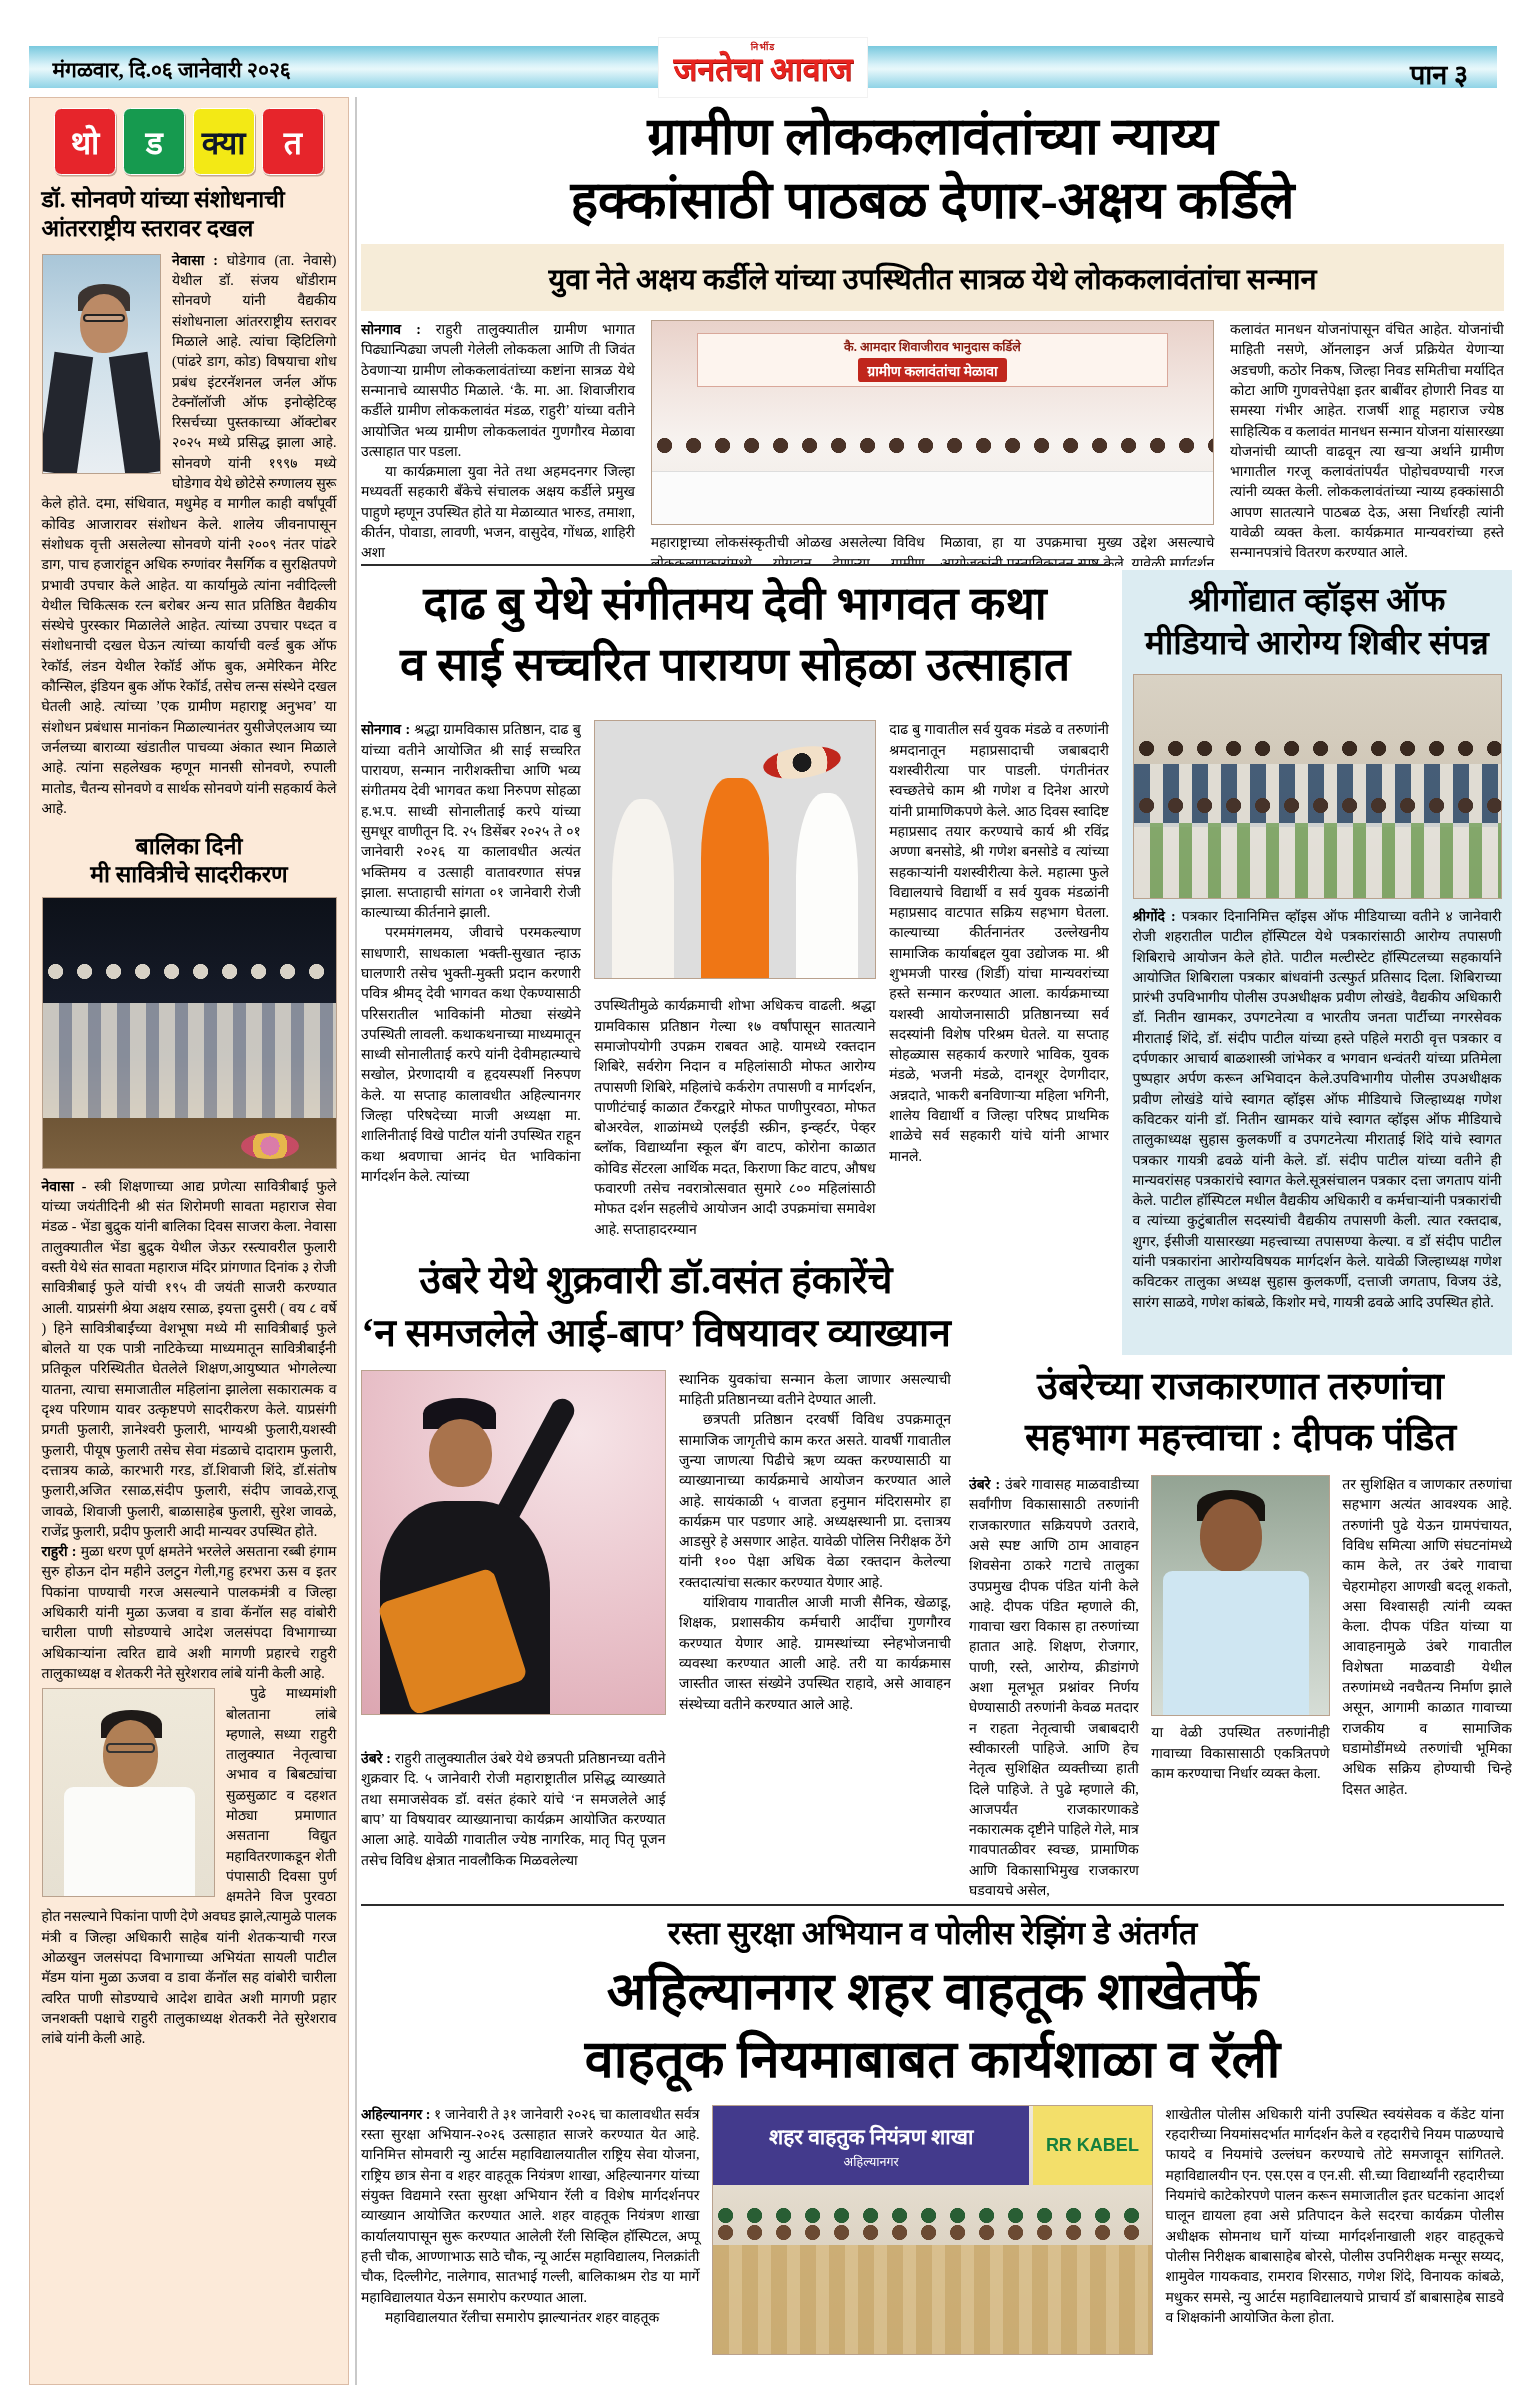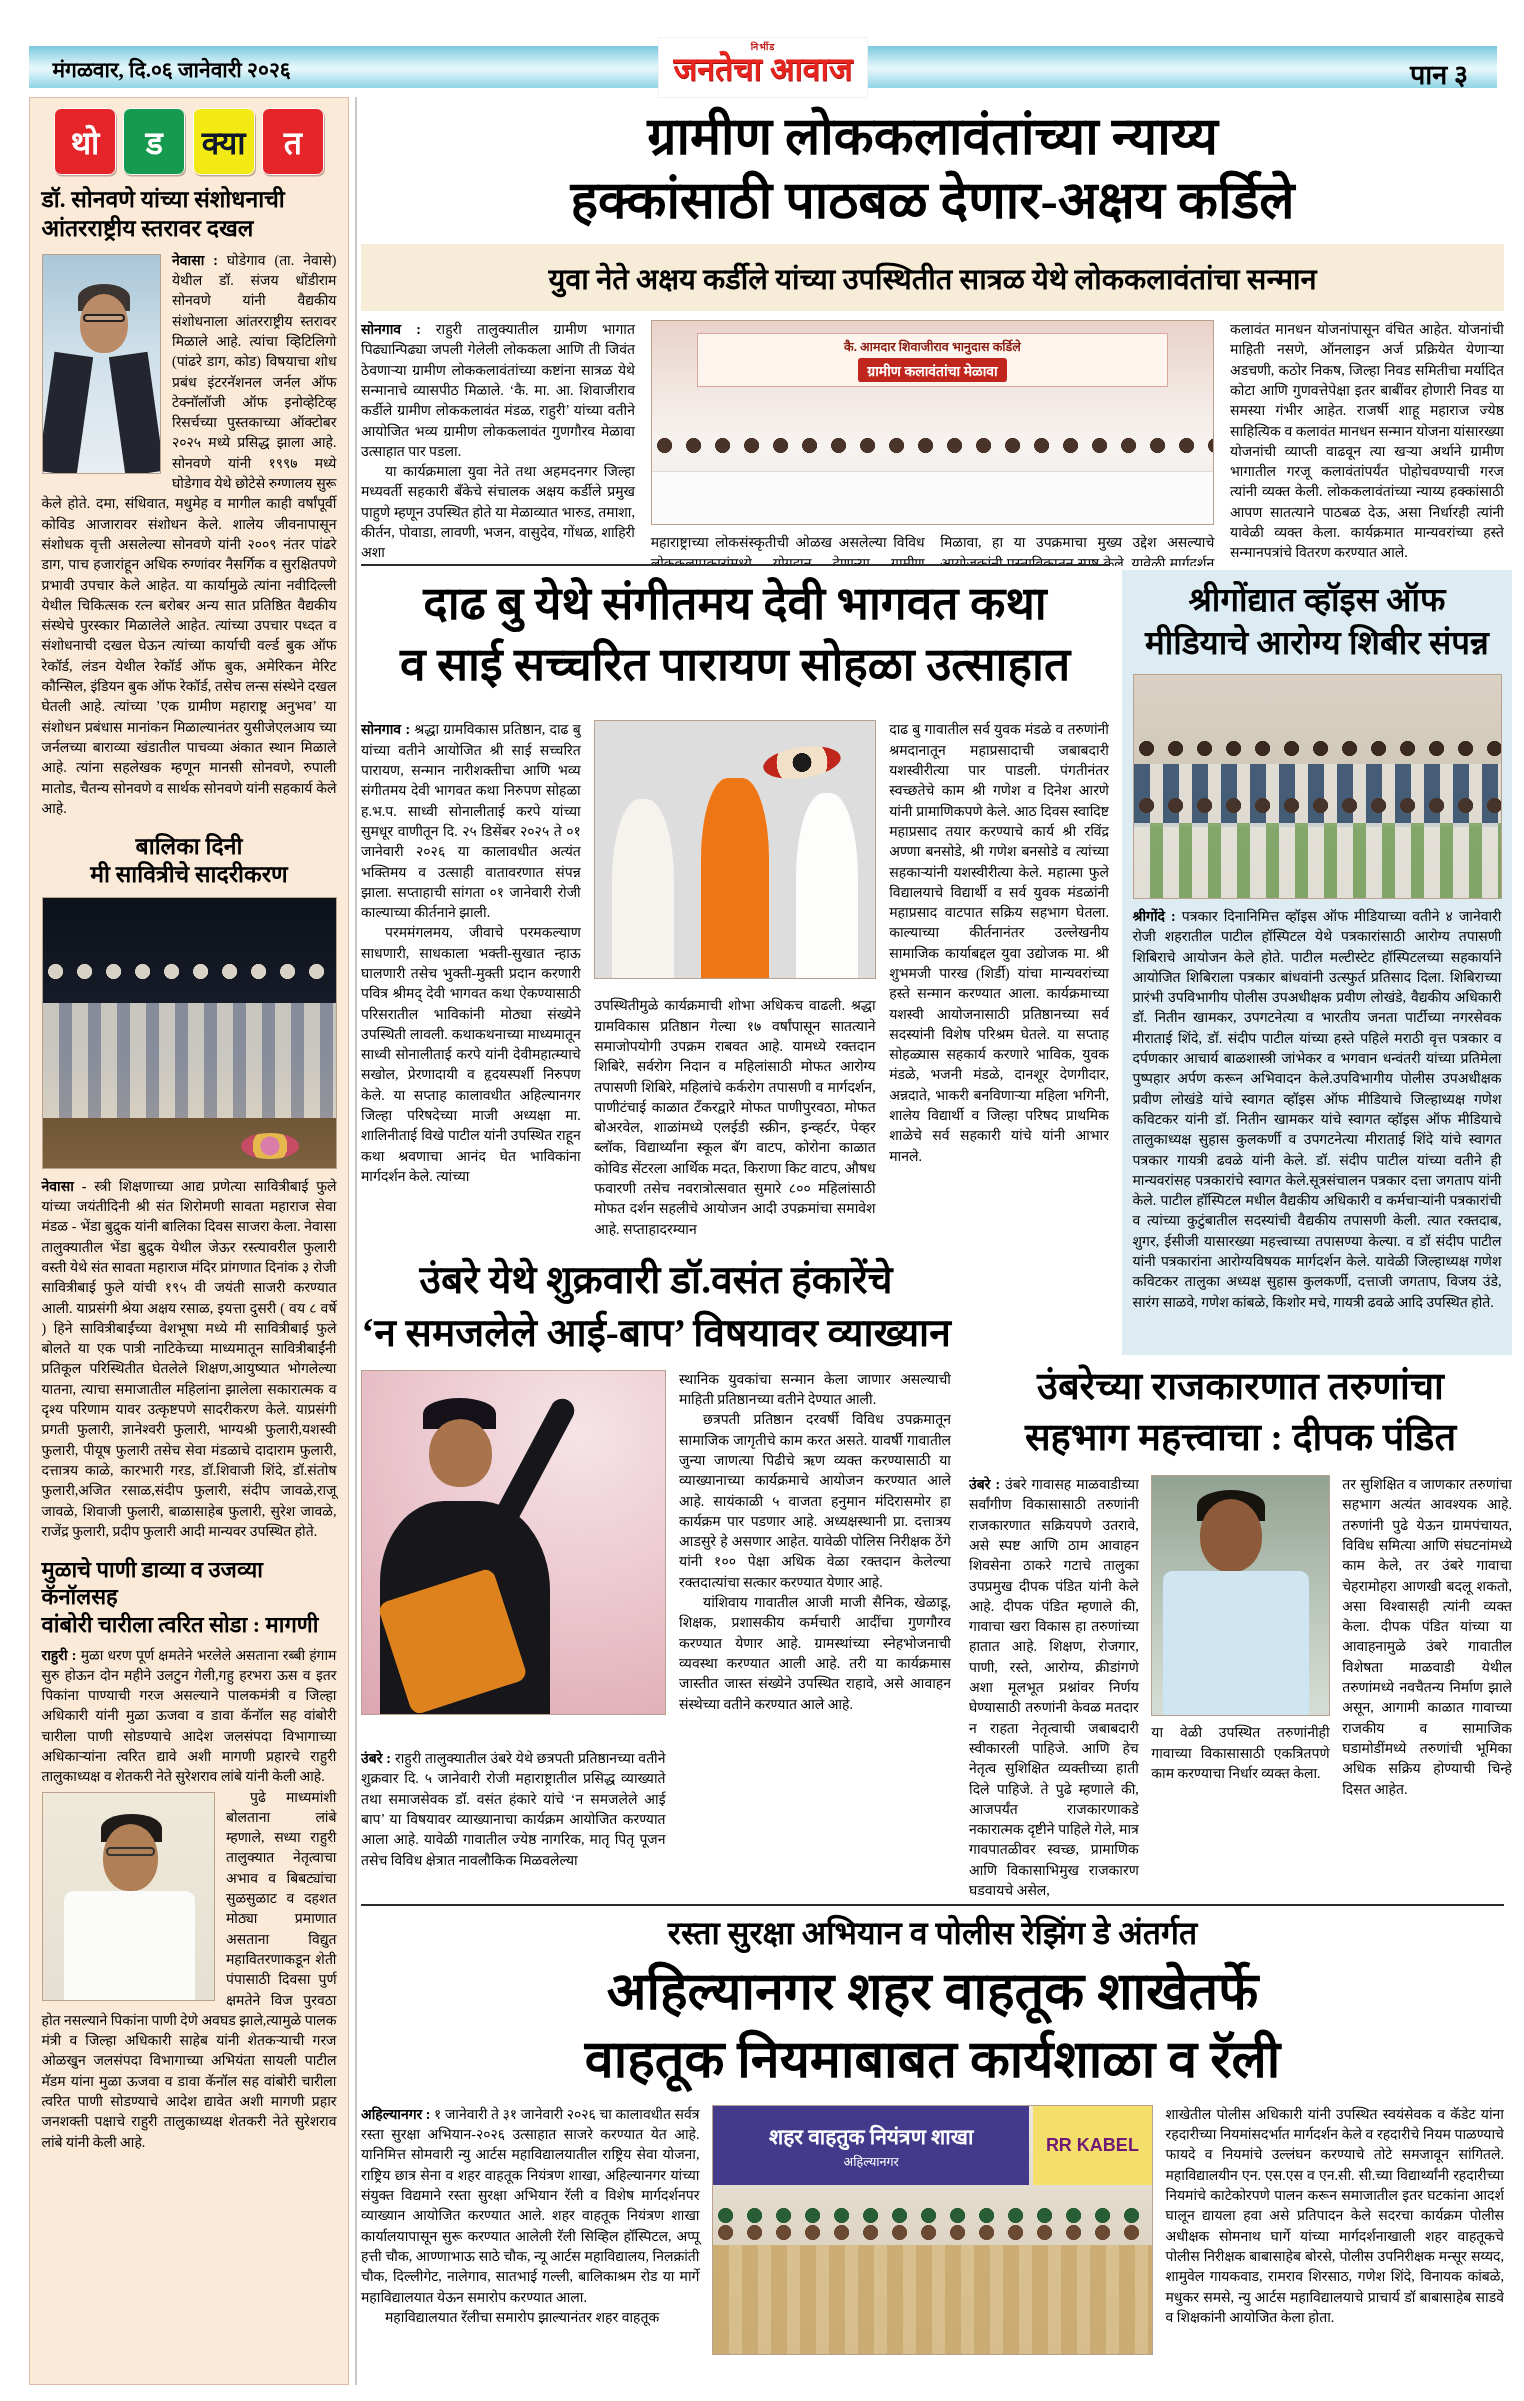--- a/index.html
+++ b/index.html
@@ -128,21 +128,21 @@
   
   .st-traffic{position:absolute;left:361px;top:1910px;width:1143px}
   .kicker{font-size:32px;font-weight:bold;text-align:center}
   .traffic-title{font-size:52px;line-height:1.3;margin-top:5.2px}
   .tb2{margin-top:11.5px;display:grid;grid-template-columns:1fr 1.3fr 1fr;column-gap:13px;height:262px;overflow:hidden}
   .photo-traffic{height:250px;background:linear-gradient(180deg,#efe9dd 0%,#e5ddcf 30%,#cfc4b2 100%)}
   .tr-sign{position:absolute;left:0;top:0;width:72%;height:32%;background:#433a8c;color:#fff;
            display:flex;flex-direction:column;align-items:center;justify-content:center}
   .tr-sign-main{font-size:21px;font-weight:bold}
   .tr-sign-sub{font-size:12.6px;margin-top:3.1px}
-  .tr-rr{position:absolute;right:0;top:0;width:27%;height:32%;background:#f3df6a;color:#701a75;
+  .tr-rr{position:absolute;right:0;top:0;width:27%;height:32%;background:#f3df6a;color:#15803d;
          display:flex;align-items:center;justify-content:center;font-size:18px;font-weight:bold;font-family:"Liberation Sans",sans-serif}
   .tr-caps{top:40%;height:37px;--hc:#295e34}
   .tr-heads{top:47%;height:37px;--hc:#6b4a33}
   .tr-bodies{top:56%;height:44%;--b1:#c9a767;--b2:#d8bc85}
 
   .divider-v{position:absolute;left:355px;top:97px;width:1.6px;height:2288px;background:#c9c9c9}
 </style>
 </head>
 <body>
 
@@ -198,24 +198,20 @@
         <div class="b-rangoli"></div>
       </div>
       <div class="bt">
         <b>नेवासा -</b>
         <span>स्त्री शिक्षणाच्या आद्य प्रणेत्या सावित्रीबाई फुले यांच्या जयंतीदिनी श्री संत शिरोमणी सावता महाराज सेवा मंडळ - भेंडा बुद्रुक यांनी बालिका दिवस साजरा केला. नेवासा तालुक्यातील भेंडा बुद्रुक येथील जेऊर रस्त्यावरील फुलारी वस्ती येथे संत सावता महाराज मंदिर प्रांगणात दिनांक ३ रोजी सावित्रीबाई फुले यांची १९५ वी जयंती साजरी करण्यात आली. याप्रसंगी श्रेया अक्षय रसाळ, इयत्ता दुसरी ( वय ८ वर्षे ) हिने सावित्रीबाईंच्या वेशभूषा मध्ये मी सावित्रीबाई फुले बोलते या एक पात्री नाटिकेच्या माध्यमातून सावित्रीबाईंनी प्रतिकूल परिस्थितीत घेतलेले शिक्षण,आयुष्यात भोगलेल्या यातना, त्याचा समाजातील महिलांना झालेला सकारात्मक व दृश्य परिणाम यावर उत्कृष्टपणे सादरीकरण केले.</span>
         <span>याप्रसंगी प्रगती फुलारी, ज्ञानेश्वरी फुलारी, भाग्यश्री फुलारी,यशस्वी फुलारी, पीयूष फुलारी तसेच सेवा मंडळाचे दादाराम फुलारी, दत्तात्रय काळे, कारभारी गरड, डॉ.शिवाजी शिंदे, डॉ.संतोष फुलारी,अजित रसाळ,संदीप फुलारी, संदीप जावळे,राजू जावळे, शिवाजी फुलारी, बाळासाहेब फुलारी, सुरेश जावळे, राजेंद्र फुलारी, प्रदीप फुलारी आदी मान्यवर उपस्थित होते.</span>
       </div>
     </div>
 
     <div>
-      <div class="side-h" style="margin-top:13.6px;font-size:22px">
-        <span>मुळाचे पाणी डाव्या व उजव्या कॅनॉलसह</span><br>
-        <span>वांबोरी चारीला त्वरित सोडा : मागणी</span>
-      </div>
       <div class="bt">
         <b>राहुरी :</b>
         <span>मुळा धरण पूर्ण क्षमतेने भरलेले असताना रब्बी हंगाम सुरु होऊन दोन महीने उलटुन गेली,गहु हरभरा ऊस व इतर पिकांना पाण्याची गरज असल्याने पालकमंत्री व जिल्हा अधिकारी यांनी मुळा ऊजवा व डावा कॅनॉल सह वांबोरी चारीला पाणी सोडण्याचे आदेश जलसंपदा विभागाच्या अधिकाऱ्यांना त्वरित द्यावे अशी मागणी प्रहारचे राहुरी तालुकाध्यक्ष व शेतकरी नेते सुरेशराव लांबे यांनी केली आहे.</span>
       </div>
       <div class="photo photo-mula">
         <div class="ph-hair m-hair"></div>
         <div class="ph-head m-head"></div>
         <div class="m-glass"></div>
         <div class="ph-torso m-shirt"></div>
       </div>

